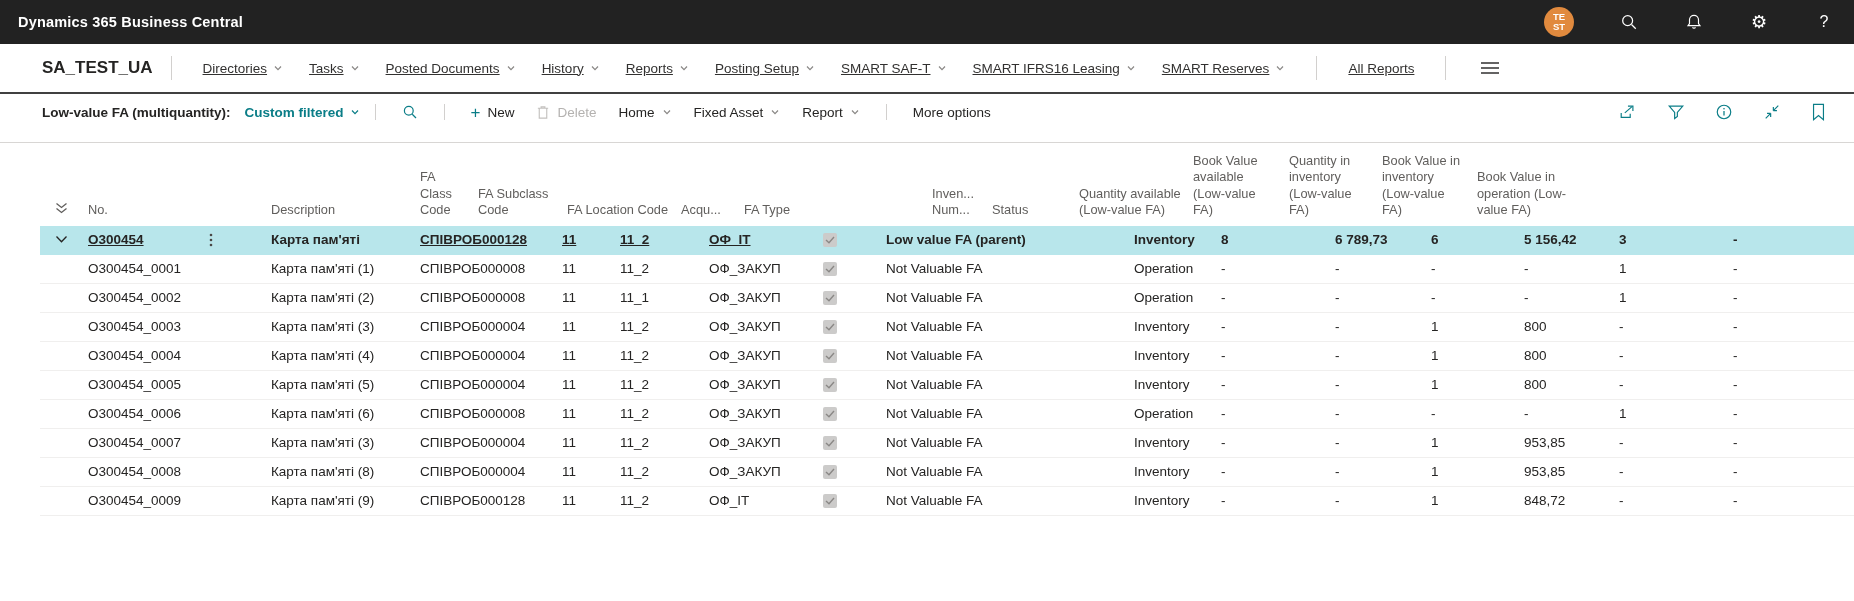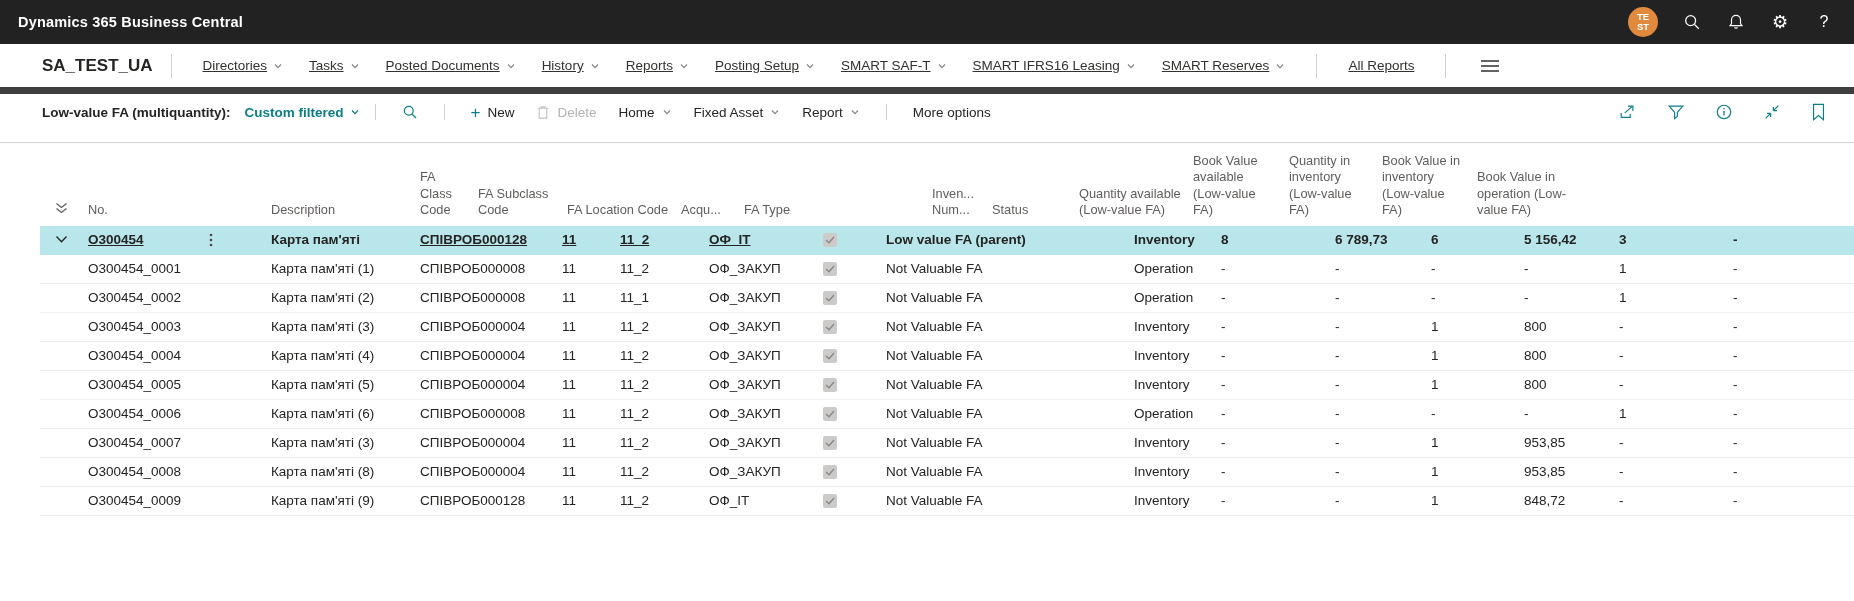--- a/index.html
+++ b/index.html
@@ -5,33 +5,33 @@
   * { box-sizing: border-box; }
   html,body { margin:0; padding:0; }
   body {
     width:1854px; height:601px; overflow:hidden;
     font-family:"Liberation Sans", sans-serif;
     background:#ffffff; color:#252423;
   }
   
   .topbar { height:44px; background:#222222; display:flex; align-items:center; padding:0 20px 0 18px; }
   .topbar .title { color:#ffffff; font-weight:700; font-size:14.5px; letter-spacing:.2px; }
-  .topbar-right { margin-left:auto; display:flex; align-items:center; gap:24px; }
+  .topbar-right { margin-left:auto; display:flex; align-items:center; gap:45px; }
   .avatar { width:30px; height:30px; border-radius:50%; background:#e18a3e; color:#fff;
             font-size:9.5px; font-weight:700; display:flex; flex-direction:column;
             align-items:center; justify-content:center; line-height:1.05; cursor:pointer; }
   .tb-icon { width:20px; height:20px; display:flex; align-items:center; justify-content:center;
              color:#ffffff; cursor:pointer; }
   .tb-icon svg { display:block; }
   .gear-glyph { font-size:18px; color:#fff; }
   .help-glyph { font-size:16px; color:#fff; font-weight:400; }
 
   
   .navbar { height:50px; display:flex; align-items:center; padding-left:42px; padding-right:20px;
-            border-bottom:7px solid #404040; background:#fff; }
+            border-bottom:2px solid #404040; background:#fff; }
   .company { font-size:17px; font-weight:700; white-space:nowrap; }
   .vdiv { width:1px; height:24px; background:#d2d0ce; margin:0 18px; flex:none; }
   .nav-items { display:flex; align-items:center; }
   .nav-item { font-size:13.5px; color:#323130; margin:0 13px; display:inline-flex; align-items:center;
               gap:6px; cursor:pointer; white-space:nowrap;text-decoration:underline; }
   .chev { color:#8a8886; display:inline-flex; }
   .hamburger { margin-left:16px; cursor:pointer; display:flex; }
 
   
   .actionbar { height:36px; display:flex; align-items:center; padding:0 28px 0 42px; font-size:13.5px; }

